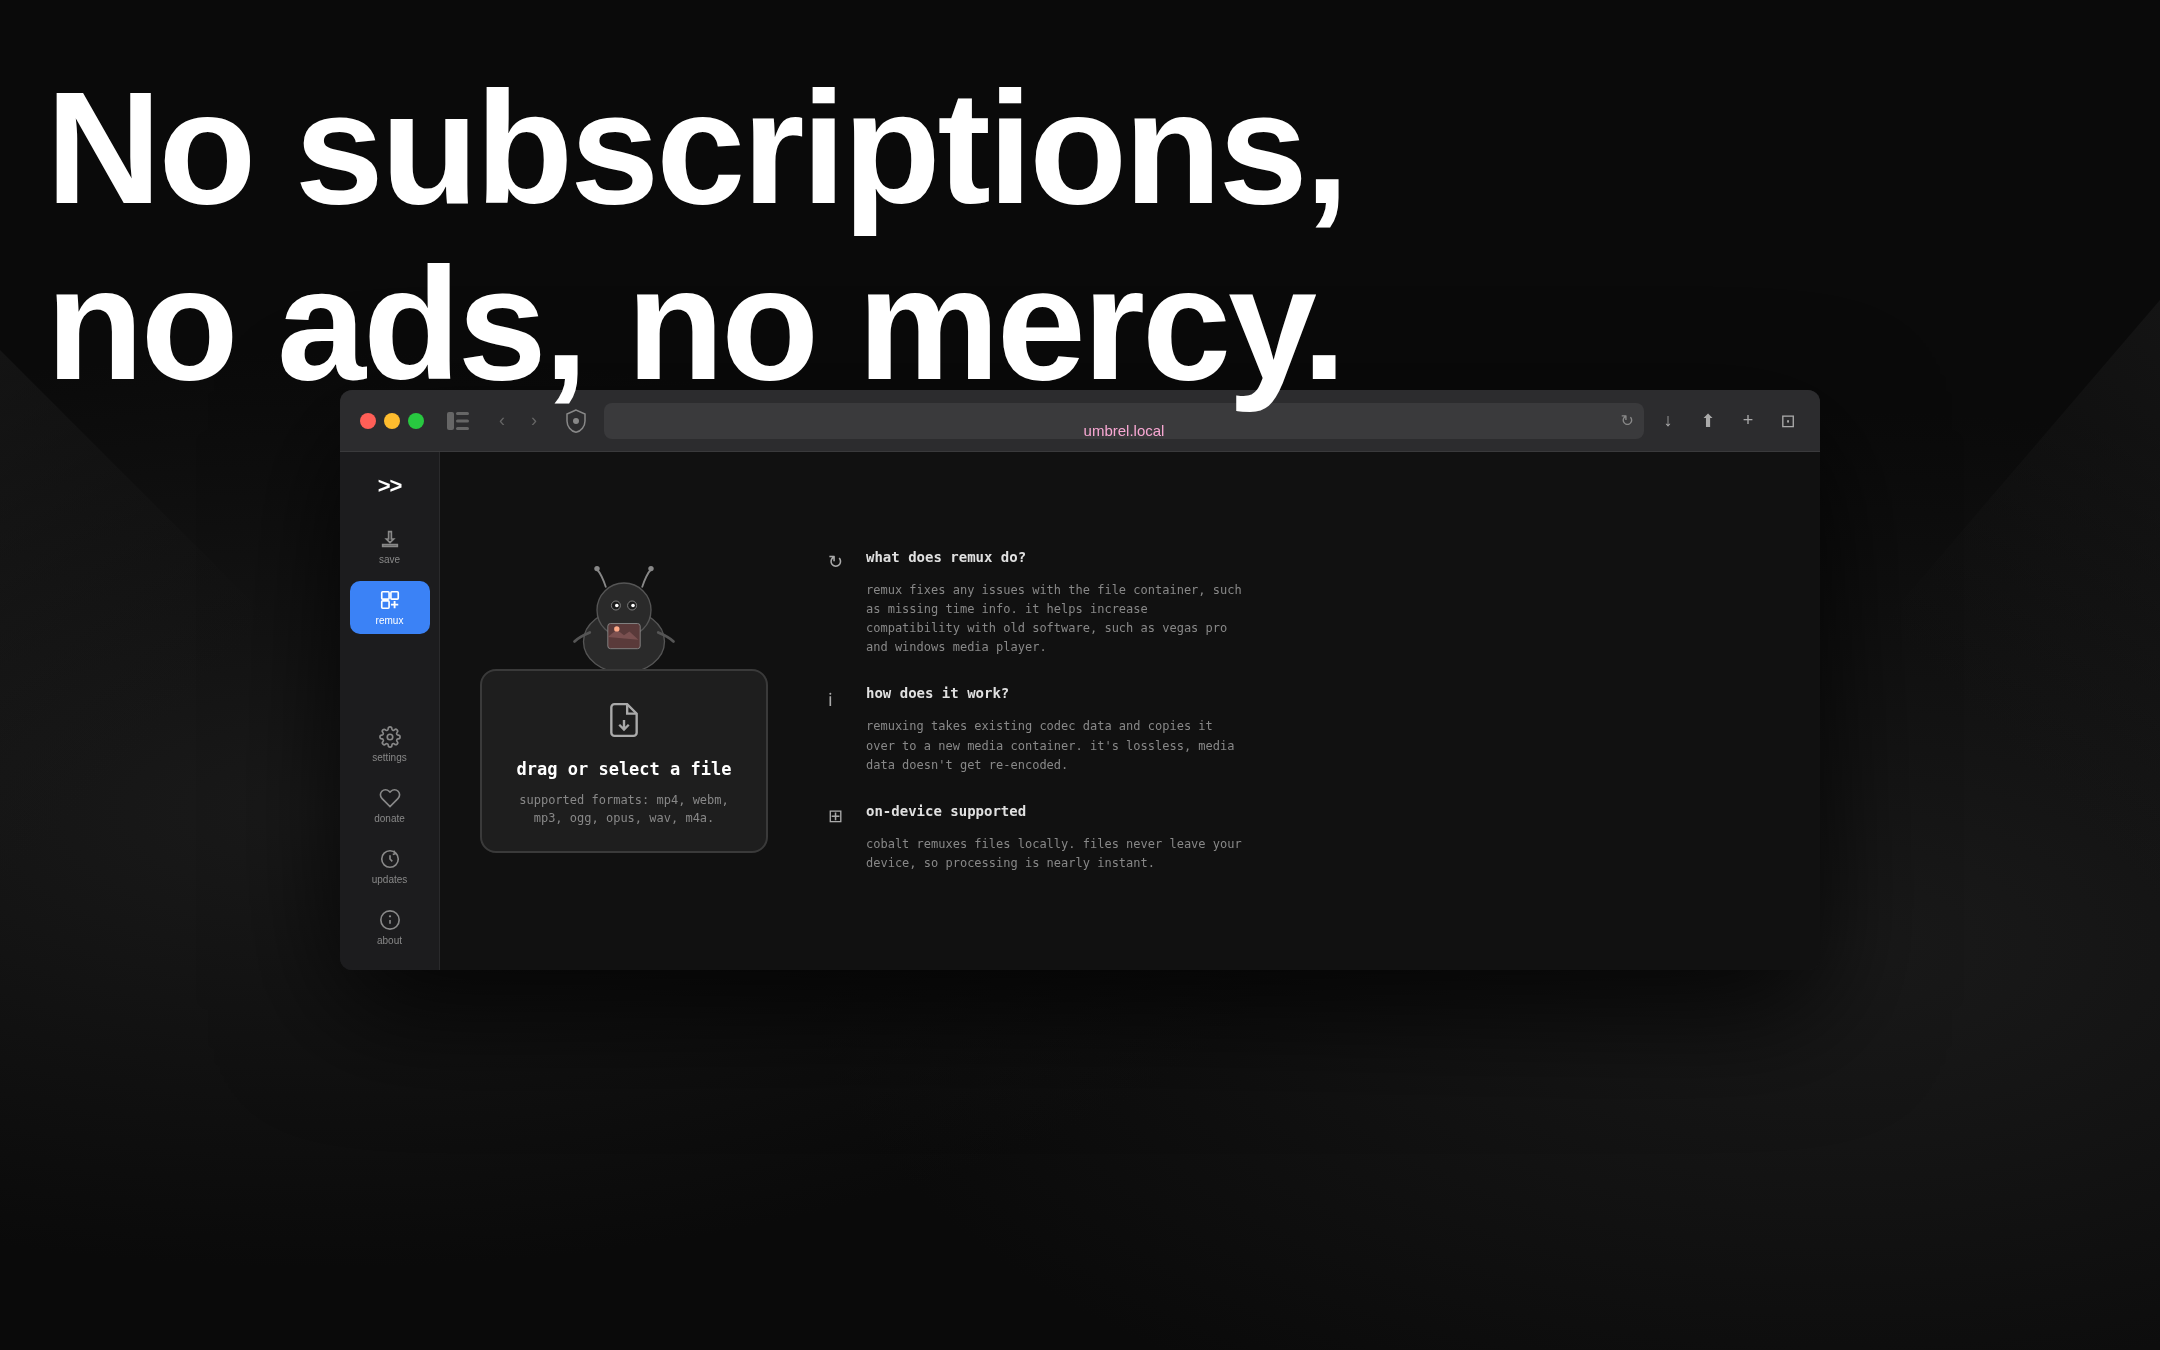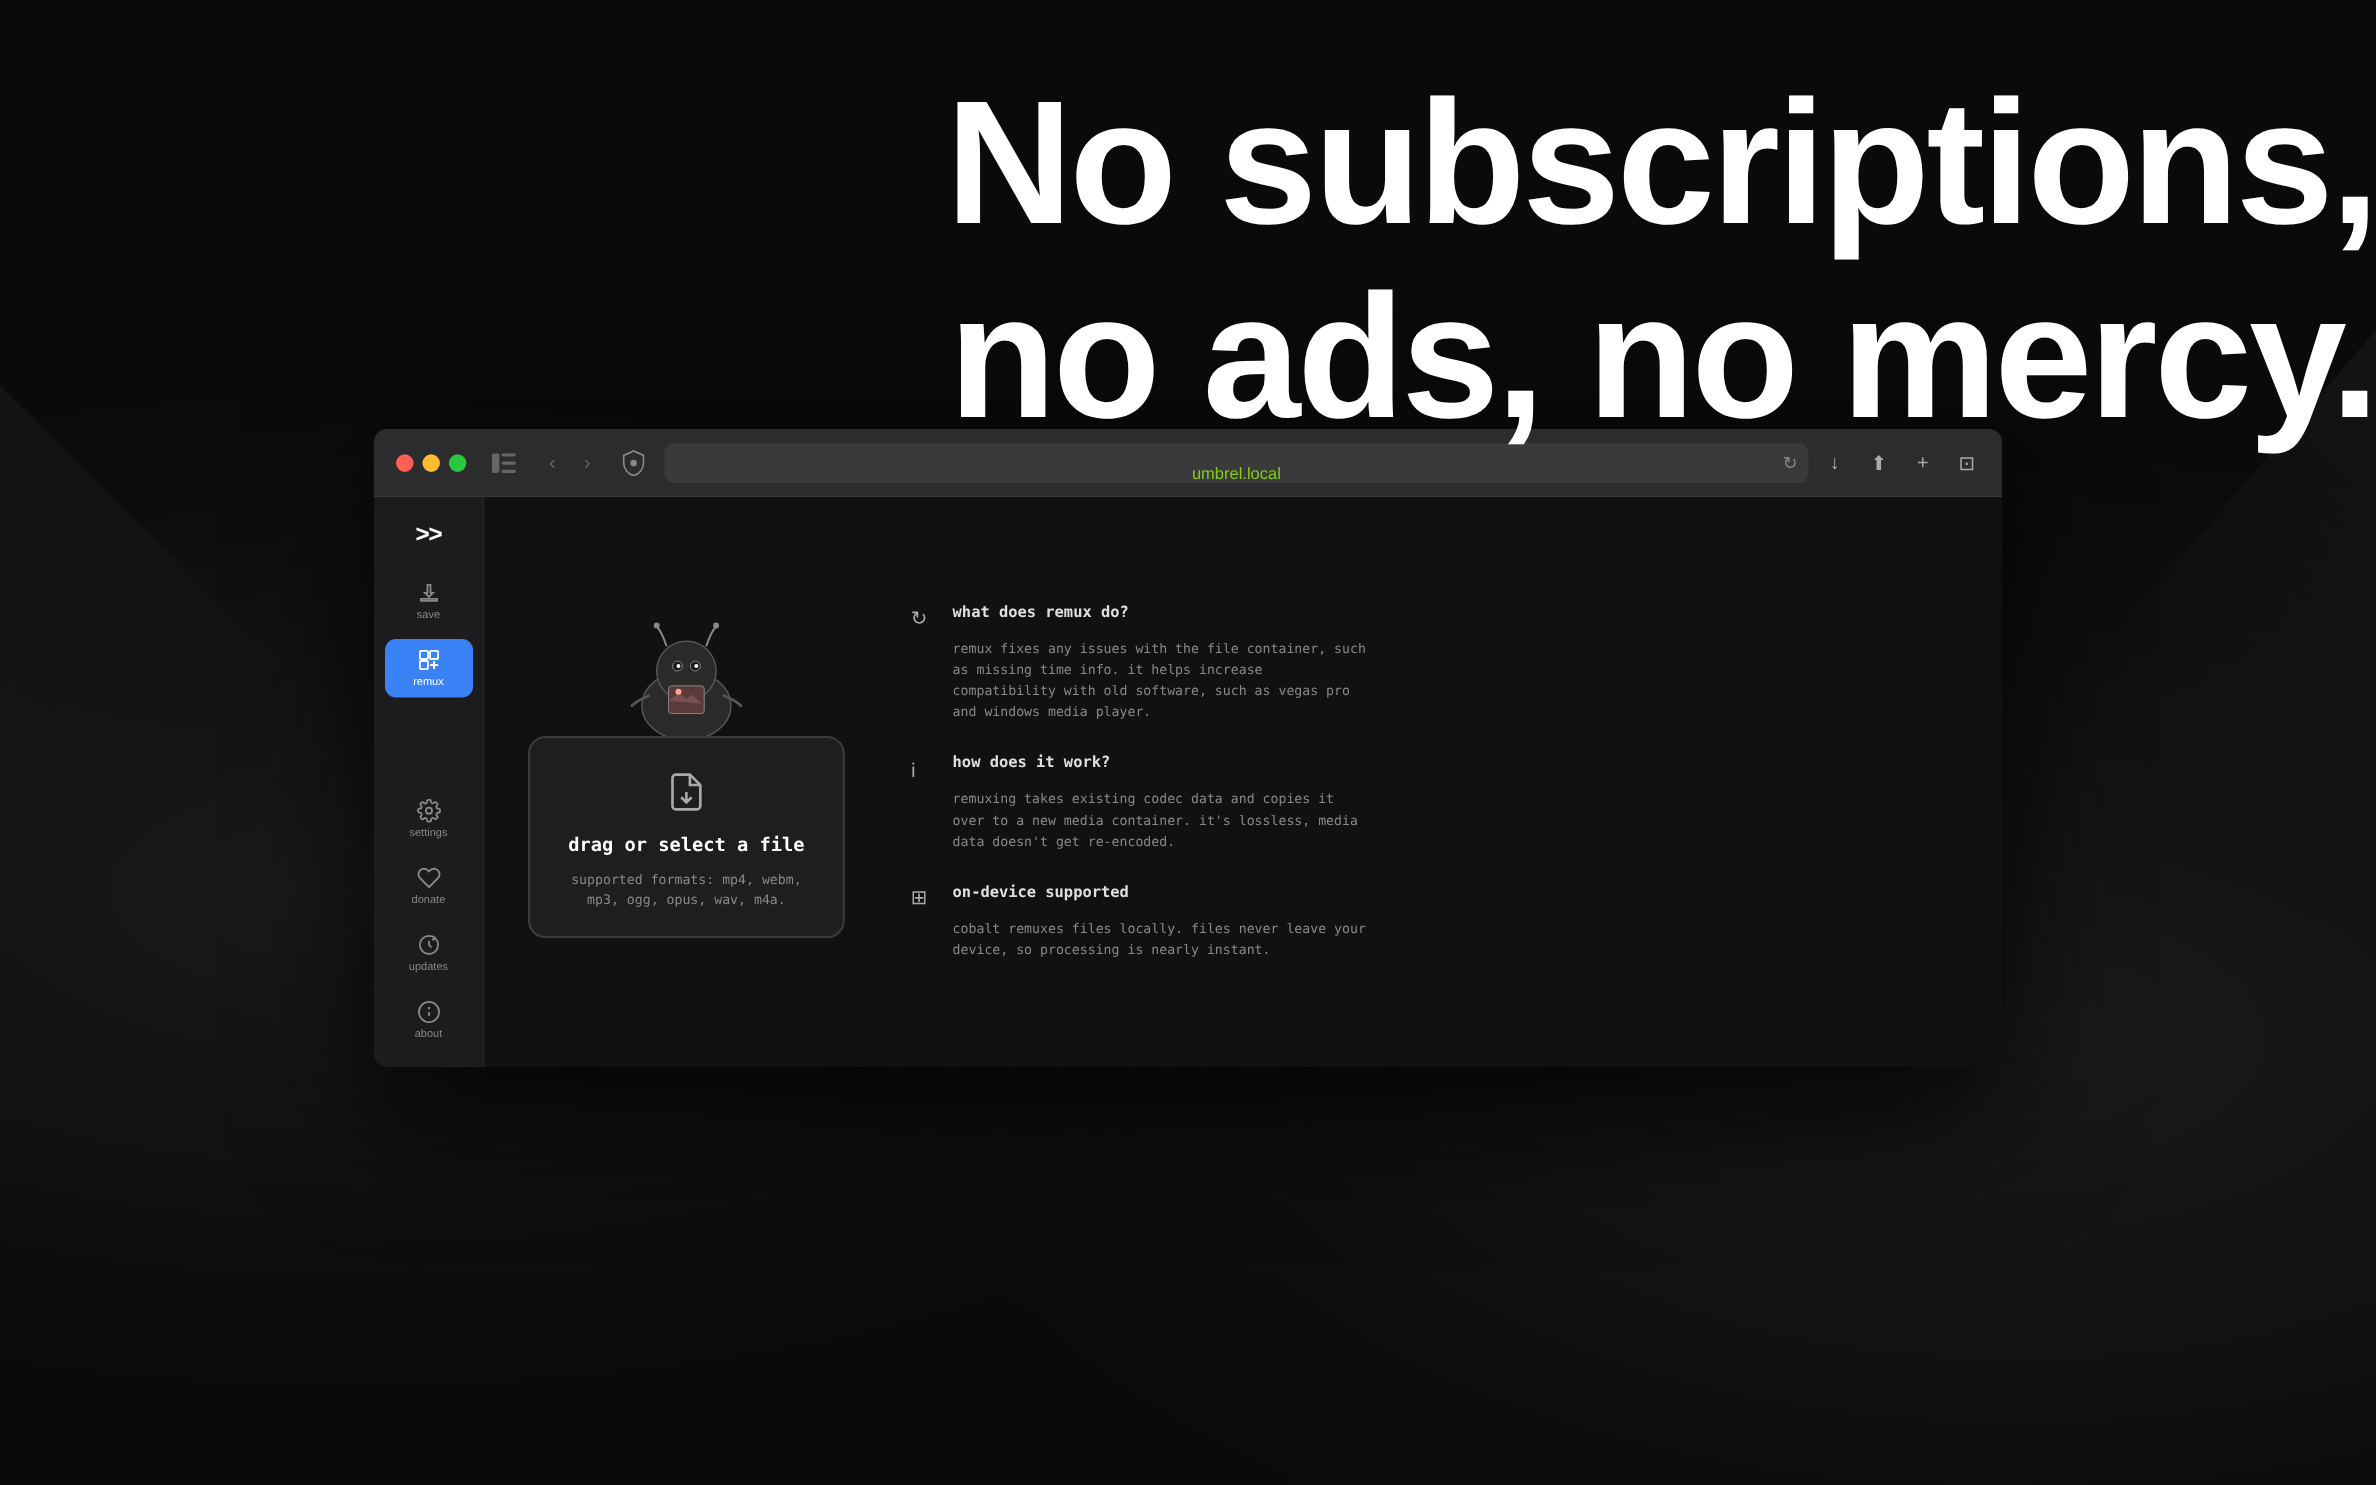--- a/index.html
+++ b/index.html
@@ -21,22 +21,23 @@
                   radial-gradient(ellipse at 85% 70%, #1a1a1a 0%, transparent 40%);
       pointer-events: none;
     }
 
     
     .hero-text {
       position: absolute;
       top: 60px;
       left: 0;
       right: 0;
-      text-align: right;
+      text-align: left;
       z-index: 1;
+      padding-left: 46px;
     }
 
     .hero-title {
       font-size: 160px;
       font-weight: 800;
       color: #ffffff;
       line-height: 1.1;
       letter-spacing: -3px;
     }
 
@@ -128,21 +129,21 @@
       align-items: center;
       justify-content: center;
       color: #e0e0e0;
       font-size: 15px;
       cursor: text;
       position: relative;
     }
 
     .address-text {
       font-size: 15px;
-      color: #84cc16;
+      color: #f9a8d4;
       margin-top: 20px;
     }
 
     .reload-btn {
       position: absolute;
       right: 10px;
       color: #888;
       font-size: 16px;
       cursor: pointer;
     }

